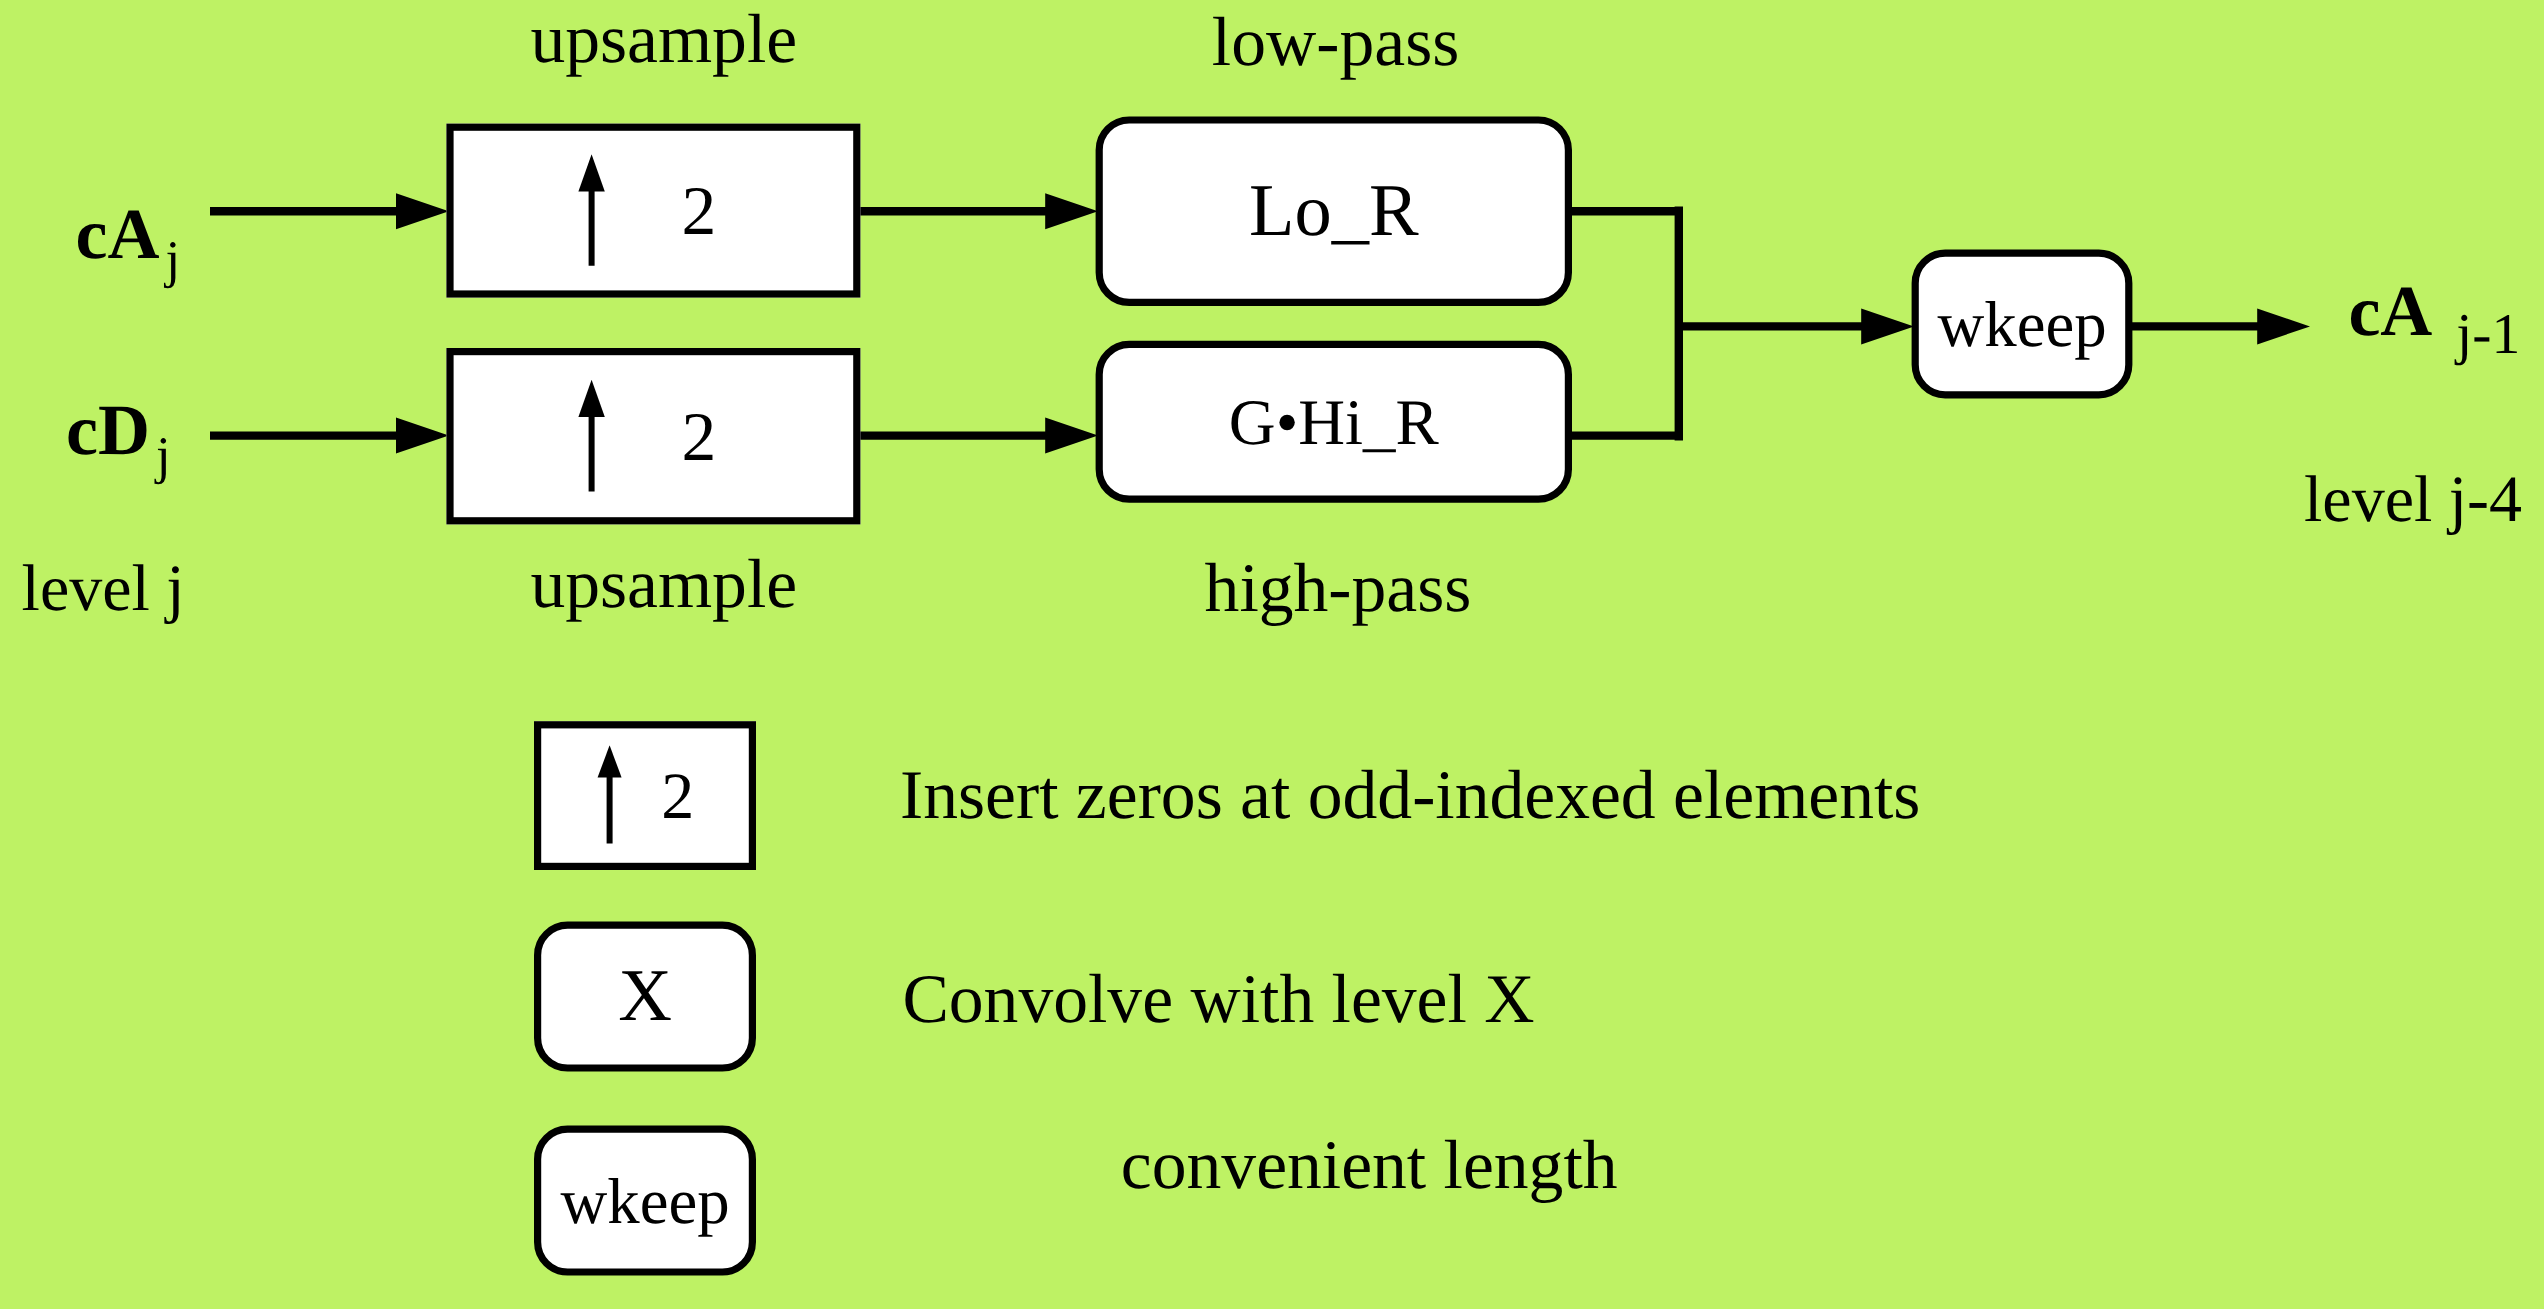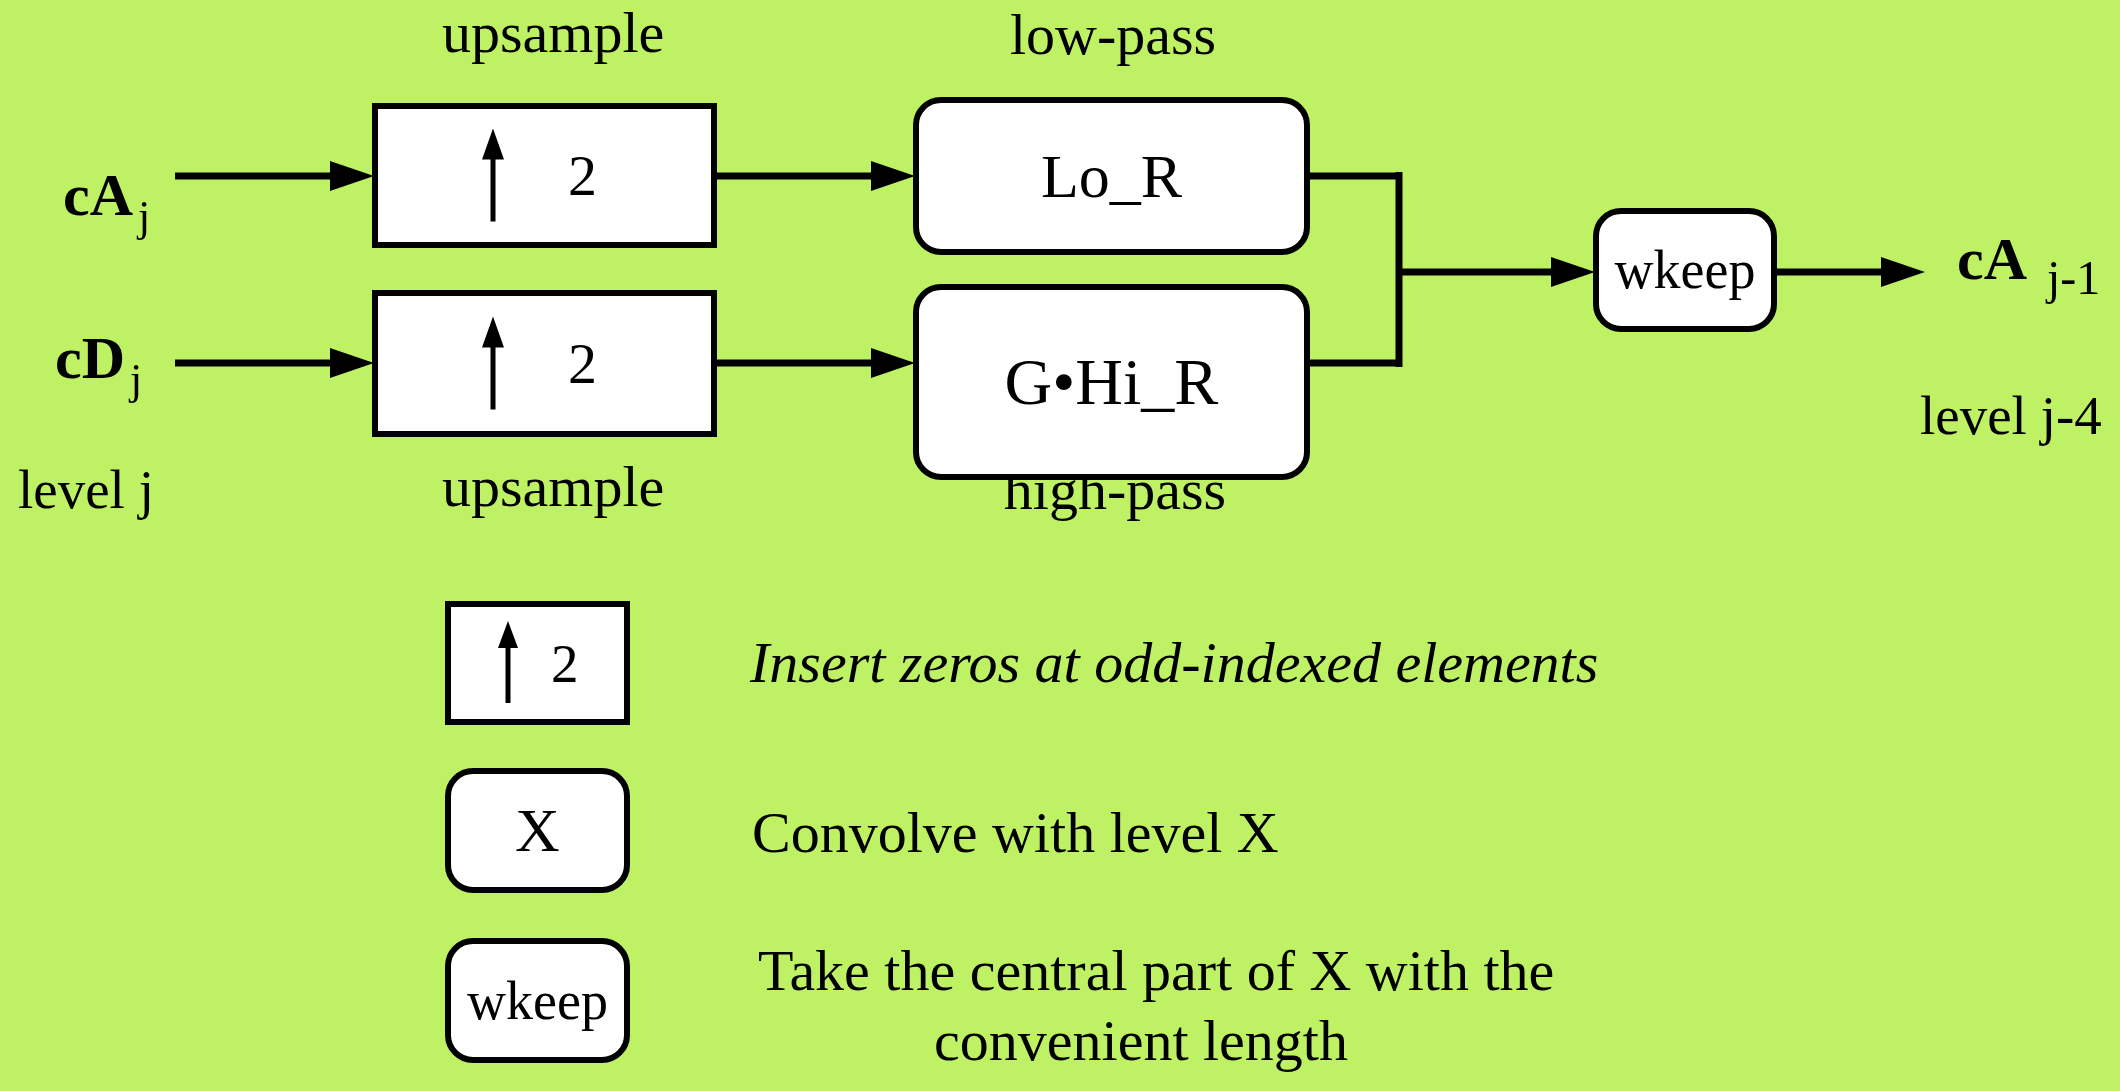--- a/index.html
+++ b/index.html
@@ -23,32 +23,32 @@
   #output-ca{left:1957px;top:229px;font-size:60px;font-weight:700;}
   #level-j{left:18px;top:462px;font-size:55px;}
   #level-j1{left:1920px;top:388px;font-size:55px;}
   #upsample-bottom{left:442px;top:458px;width:210px;text-align:center;font-size:58px;}
   #highpass-bottom{left:1000px;top:461px;width:230px;text-align:center;font-size:58px;}
 
   
   #box-up1{left:372px;top:103px;width:345px;height:145px;}
   #box-up2{left:372px;top:290px;width:345px;height:147px;}
   #box-lor{left:913px;top:97px;width:397px;height:158px;font-size:62px;}
-  #box-hir{left:913px;top:284px;width:397px;height:196px;font-size:66px;}
+  #box-hir{left:913px;top:284px;width:397px;height:135px;font-size:54px;}
   #box-wkeep{left:1593px;top:208px;width:184px;height:124px;font-size:54px;}
   .upnum{position:absolute;left:190px;top:50%;transform:translateY(-50%);font-size:58px;line-height:1;}
   .uparr{position:absolute;left:100px;top:50%;transform:translateY(-50%);}
 
   
   #legend-box-up2{left:445px;top:601px;width:185px;height:124px;}
   #legend-box-x{left:445px;top:768px;width:185px;height:125px;font-size:62px;}
   #legend-box-wkeep{left:445px;top:938px;width:185px;height:125px;font-size:54px;}
   #legend-box-up2 .upnum{left:100px;font-size:55px;}
   #legend-box-up2 .uparr{left:44px;}
-  #legend-text-1{left:750px;top:634px;font-size:58px;font-style:italic;}
+  #legend-text-1{left:750px;top:634px;font-size:58px;}
   #legend-text-2{left:752px;top:804px;font-size:58px;}
   #legend-text-3{left:758px;top:936px;width:766px;font-size:58px;line-height:70px;text-align:center;white-space:nowrap;}
 
   #wires{position:absolute;left:0;top:0;pointer-events:none;}
   #wires line{stroke:#000;stroke-width:7;}
   #wires polygon{fill:#000;stroke:none;}
 </style>
 </head>
 <body>
 
@@ -139,17 +139,16 @@
 
   <div class="box flexc" id="legend-box-x">
     <span>X</span>
   </div>
   <div class="lbl" id="legend-text-2">Convolve with level X</div>
 
   <div class="box flexc" id="legend-box-wkeep">
     <span>wkeep</span>
   </div>
   <div class="lbl" id="legend-text-3">
-    <div>Take the central part of X with the</div>
     <div>convenient length</div>
   </div>
 
 </div>
 
 </body></html>

